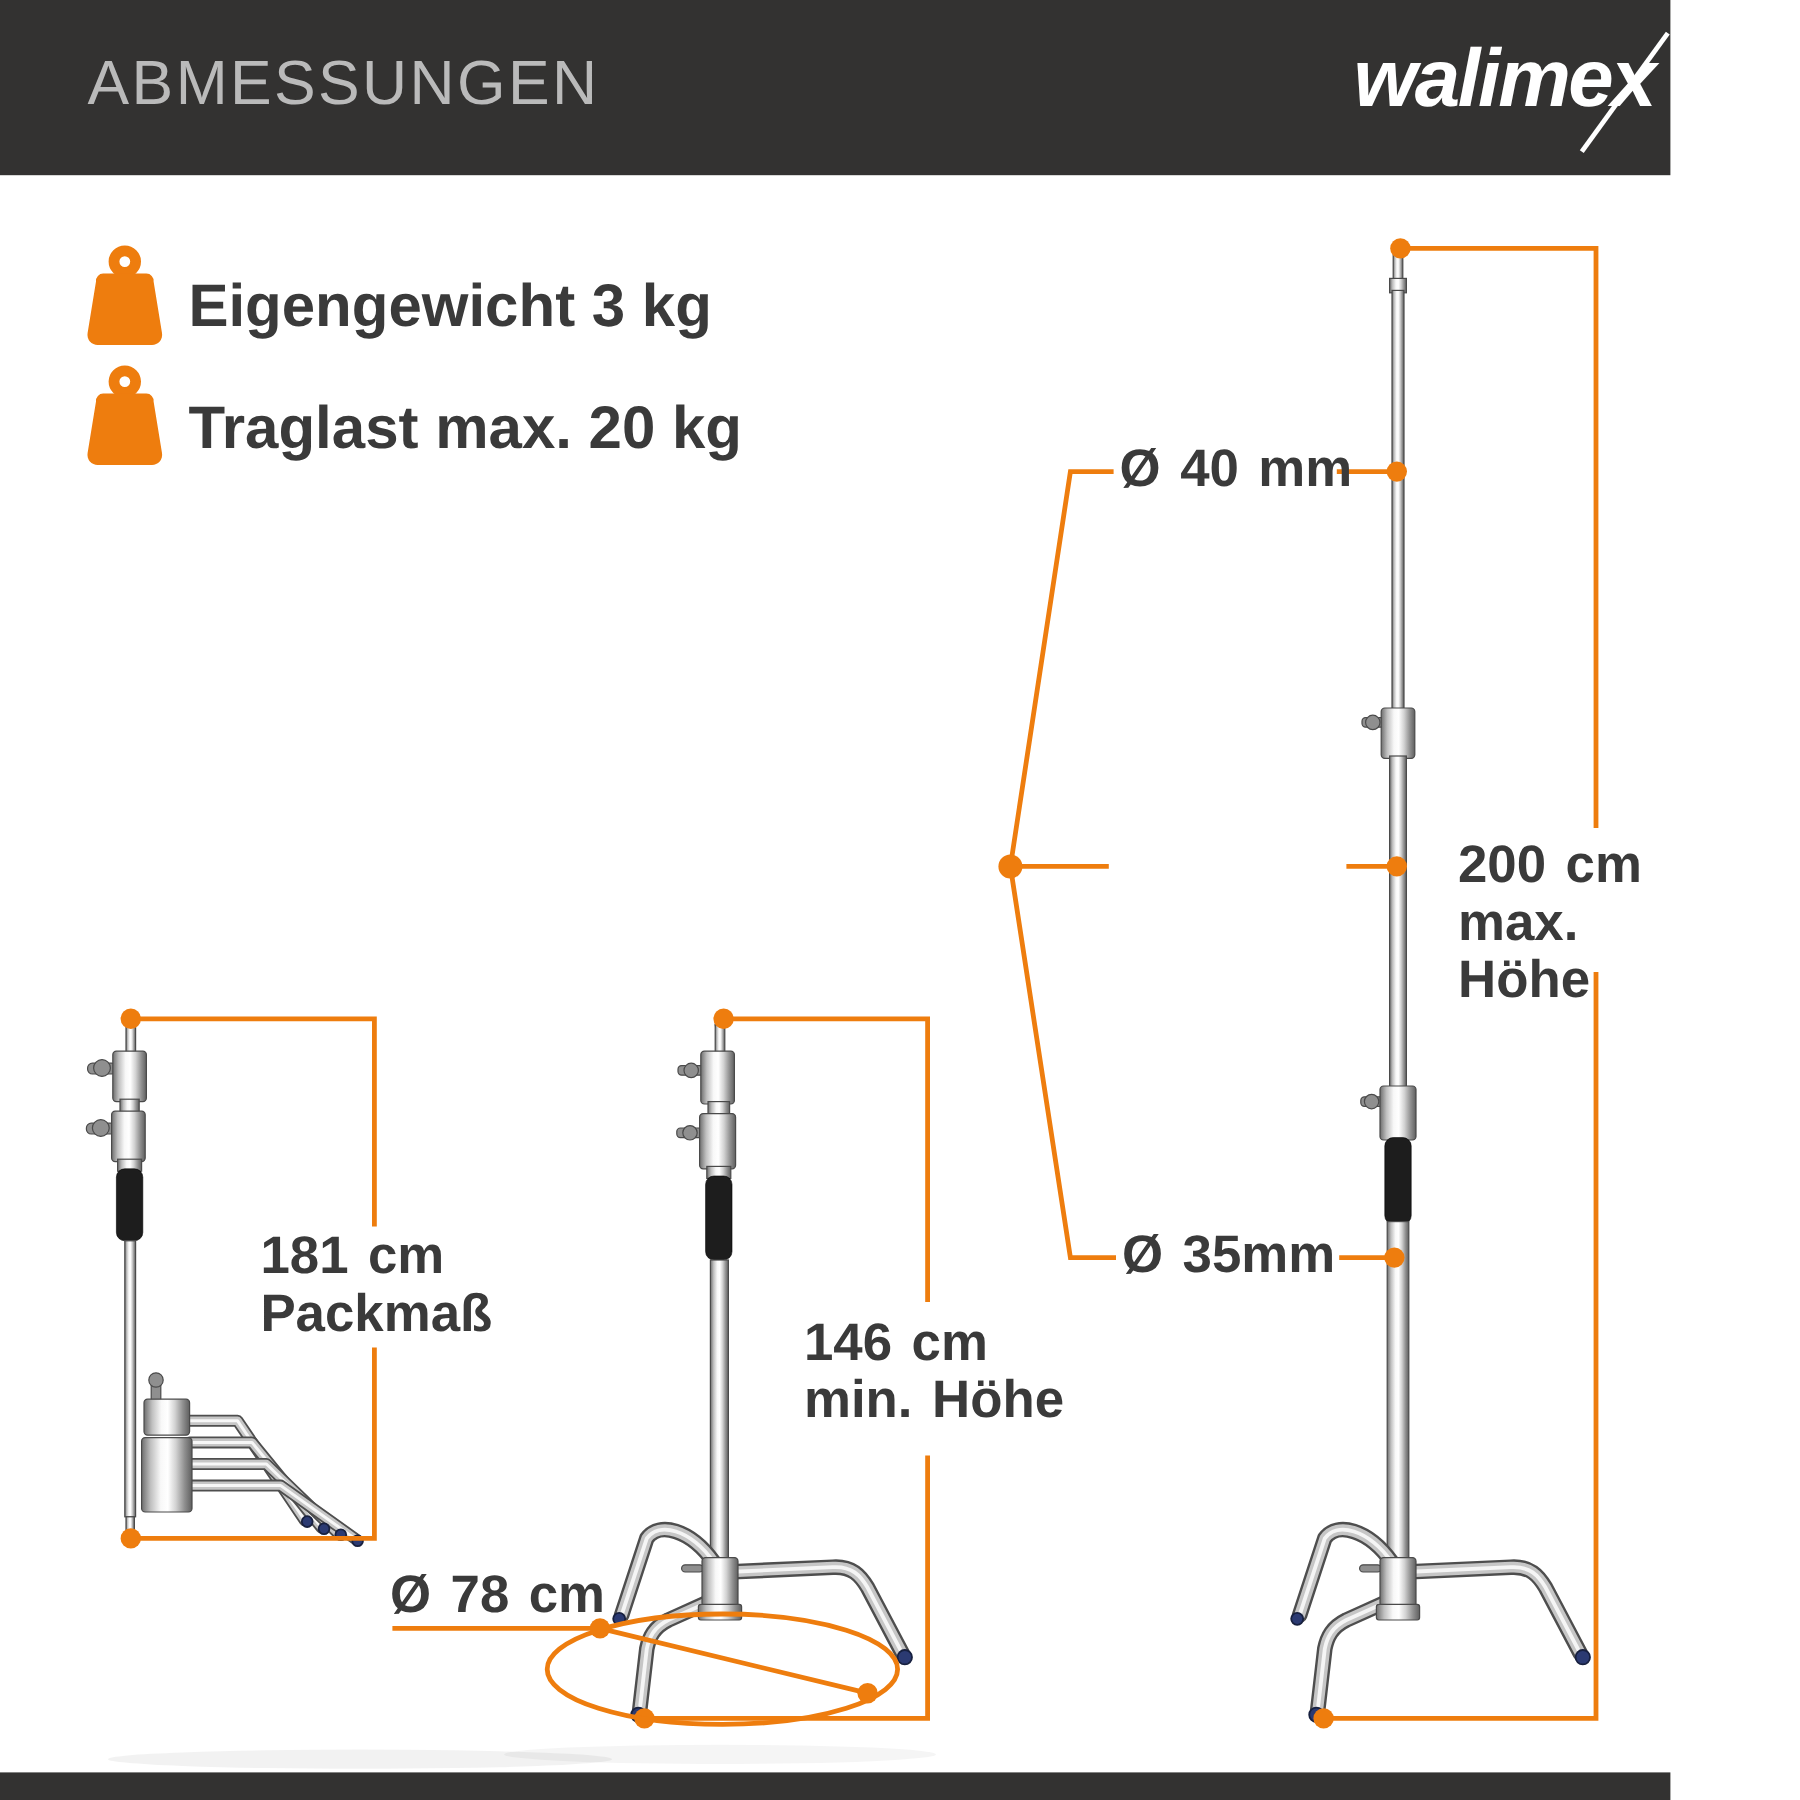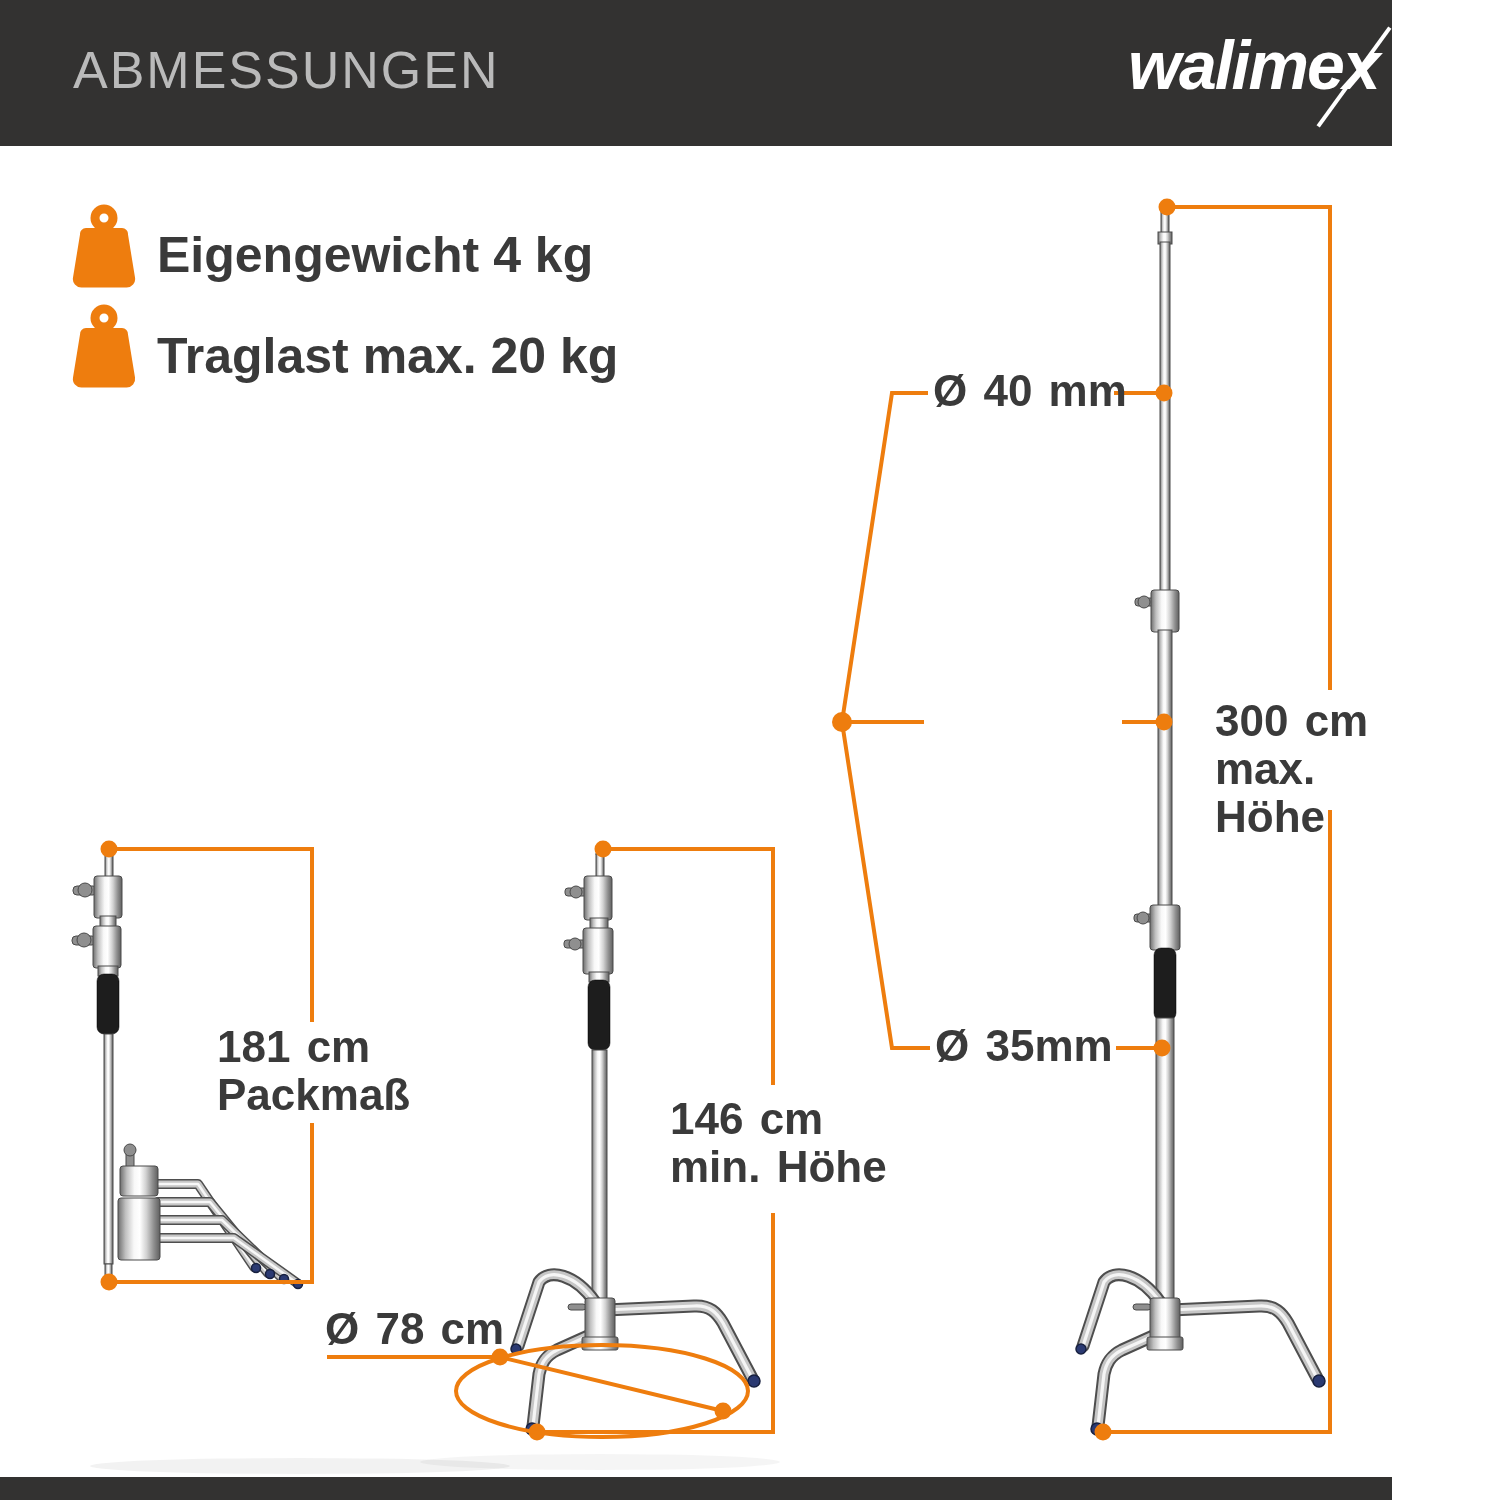--- a/index.html
+++ b/index.html
@@ -55,21 +55,21 @@
   <div class="logo">
     <span class="logo-brand">walimex</span>
     <span class="logo-suffix">pro</span>
   </div>
   <div class="logo-slash"></div>
 
   <svg class="spec-icon" style="left:70px;top:204px" viewBox="0 0 68 84">
     <circle cx="34" cy="14" r="9" fill="none" stroke="#EE7D0E" stroke-width="9"></circle>
     <path class="weight-icon-shape" d="M16 24 h36 a6 6 0 0 1 6 6.5 l7 43 a8.5 8.5 0 0 1 -8.5 10 H11.5 a8.5 8.5 0 0 1 -8.5 -10 l7 -43 A6 6 0 0 1 16 24 z"></path>
   </svg>
-  <div class="spec-label" style="left:157px;top:230px">Eigengewicht 4 kg</div>
+  <div class="spec-label" style="left:157px;top:230px">Eigengewicht 3 kg</div>
 
   <svg class="spec-icon" style="left:70px;top:304px" viewBox="0 0 68 84">
     <circle cx="34" cy="14" r="9" fill="none" stroke="#EE7D0E" stroke-width="9"></circle>
     <path class="weight-icon-shape" d="M16 24 h36 a6 6 0 0 1 6 6.5 l7 43 a8.5 8.5 0 0 1 -8.5 10 H11.5 a8.5 8.5 0 0 1 -8.5 -10 l7 -43 A6 6 0 0 1 16 24 z"></path>
   </svg>
   <div class="spec-label" style="left:157px;top:331px">Traglast max. 20 kg</div>
 
   <svg class="overlay" width="1500" height="1500" viewBox="0 0 1500 1500">
     <defs>
       <linearGradient id="chrome" x1="0" y1="0" x2="1" y2="0">
@@ -234,21 +234,21 @@
       <ellipse class="ann" cx="602" cy="1391" rx="146" ry="46"></ellipse>
       <path class="ann" d="M327,1357 H500"></path>
       <path class="ann" d="M500,1357 L723,1411"></path>
       <circle class="dot" cx="500" cy="1357" r="8.5"></circle>
       <circle class="dot" cx="723" cy="1411" r="8.5"></circle>
     </g>
   </svg>
 
   <div class="lbl" style="left:933px;top:367px">Ø 40 mm</div>
   <div class="lbl" style="left:935px;top:1022px">Ø 35mm</div>
-  <div class="lbl" style="left:1215px;top:697px">300 cm
+  <div class="lbl" style="left:1215px;top:697px">200 cm
 max. Höhe</div>
   <div class="lbl" style="left:670px;top:1095px">146 cm
 min. Höhe</div>
   <div class="lbl" style="left:217px;top:1023px">181 cm
 Packmaß</div>
   <div class="lbl" style="left:325px;top:1305px">Ø 78 cm</div>
 
   <div class="footer"></div>
 </div>
 

